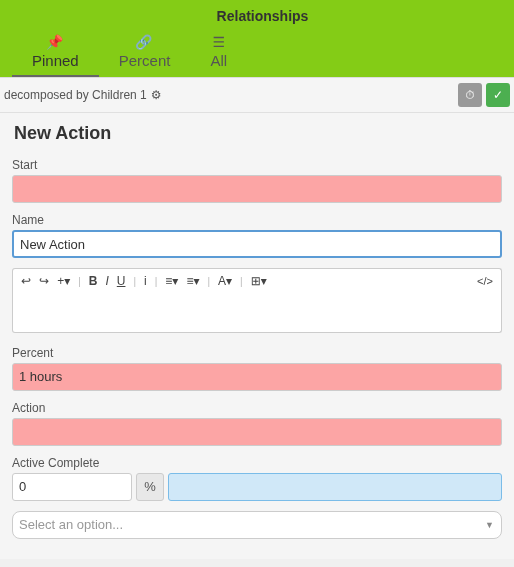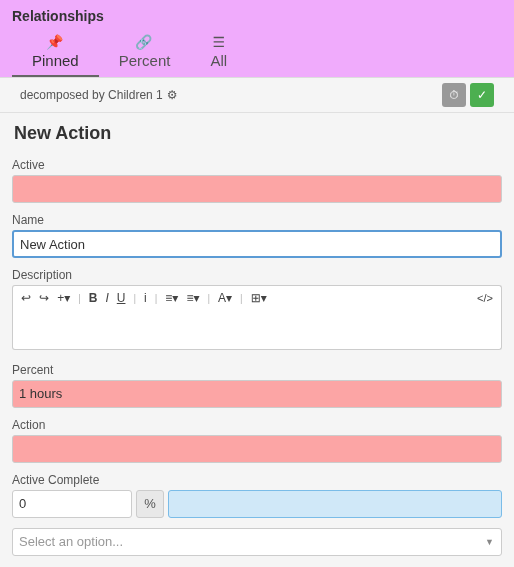--- a/index.html
+++ b/index.html
@@ -6,23 +6,24 @@
     body {
       font-family: Arial, sans-serif;
       font-size: 13px;
       background: #f0f0f0;
       width: 514px;
       min-height: 567px;
     }
 
     
     .relationships-header {
-      background: #f0abfc;
+      background: #84cc16;
       padding: 8px 1px 0 12px;
       border-bottom: 1px solid #ddd;
+      text-align: center;
     }
     .relationships-title {
       font-size: 14px;
       font-weight: bold;
       color: #333;
       margin-bottom: 6px;
     }
     .tabs-row {
       display: flex;
       gap: 0;
@@ -46,21 +47,21 @@
       font-size: 14px;
       margin-bottom: 2px;
     }
     .tab-label {
       font-size: 15px;
     }
 
     
     .decomposed-row {
       background: #f5f5f5;
-      padding: 5px 20px;
+      padding: 5px 4px;
       display: flex;
       align-items: center;
       justify-content: space-between;
       border-bottom: 1px solid #e0e0e0;
     }
     .decomposed-text {
       font-size: 12px;
       color: #555;
       display: flex;
       align-items: center;
@@ -200,21 +201,21 @@
       border: 1px solid #7abce8;
       border-radius: 3px;
       background: #d0e8f8;
     }
 
     
     .form-select {
       width: 100%;
       height: 28px;
       border: 1px solid #ccc;
-      border-radius: 3px;
+      border-radius: 8px;
       background: #fff;
       padding: 0 6px;
       font-size: 13px;
       color: #999;
       appearance: none;
       -webkit-appearance: none;
       outline: none;
       cursor: pointer;
       background-image: none;
     }
@@ -265,31 +266,30 @@
     <button class="action-btn btn-green">
       <span>✓</span>
     </button>
   </div>
 </div>
 
 <div class="form-container">
   <div class="form-title">New Action</div>
 
   <div class="form-group">
-    <label class="form-label">Active</label>
+    <label class="form-label">Start</label>
     <input type="text" class="form-input" value="" style="">
   </div>
 
   <div class="form-group">
     <label class="form-label">Name</label>
     <input type="text" class="form-input highlighted" value="New Action" style="">
   </div>
 
   <div class="form-group">
-    <label class="form-label">Description</label>
     <div class="editor-toolbar">
       <button class="toolbar-btn">↩</button>
       <button class="toolbar-btn">↪</button>
       <button class="toolbar-btn">+▾</button>
       <span class="toolbar-sep">|</span>
       <button class="toolbar-btn" style="font-weight:bold;">B</button>
       <button class="toolbar-btn" style="font-style:italic;">I</button>
       <button class="toolbar-btn" style="text-decoration:underline;">U</button>
       <span class="toolbar-sep">|</span>
       <button class="toolbar-btn">i</button>

